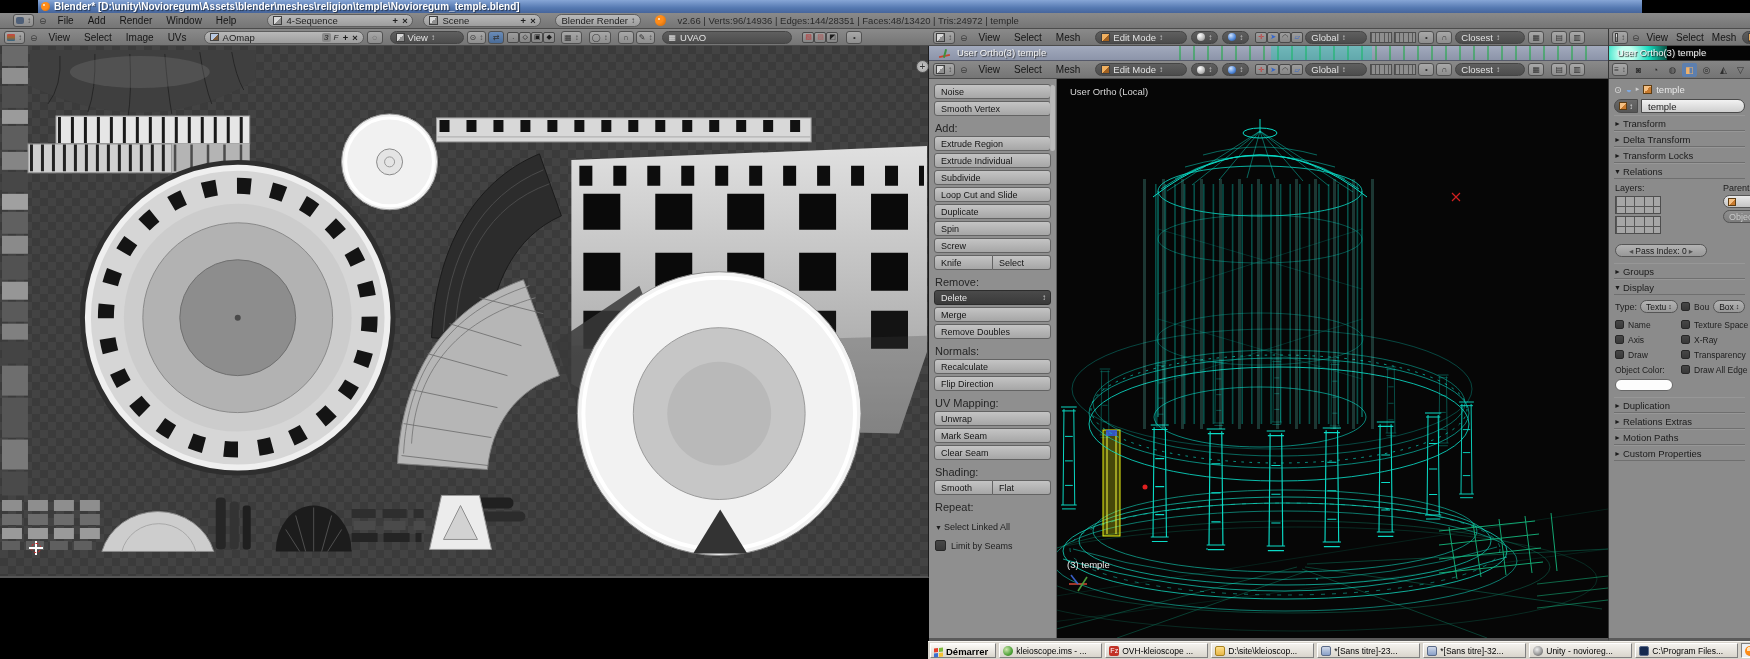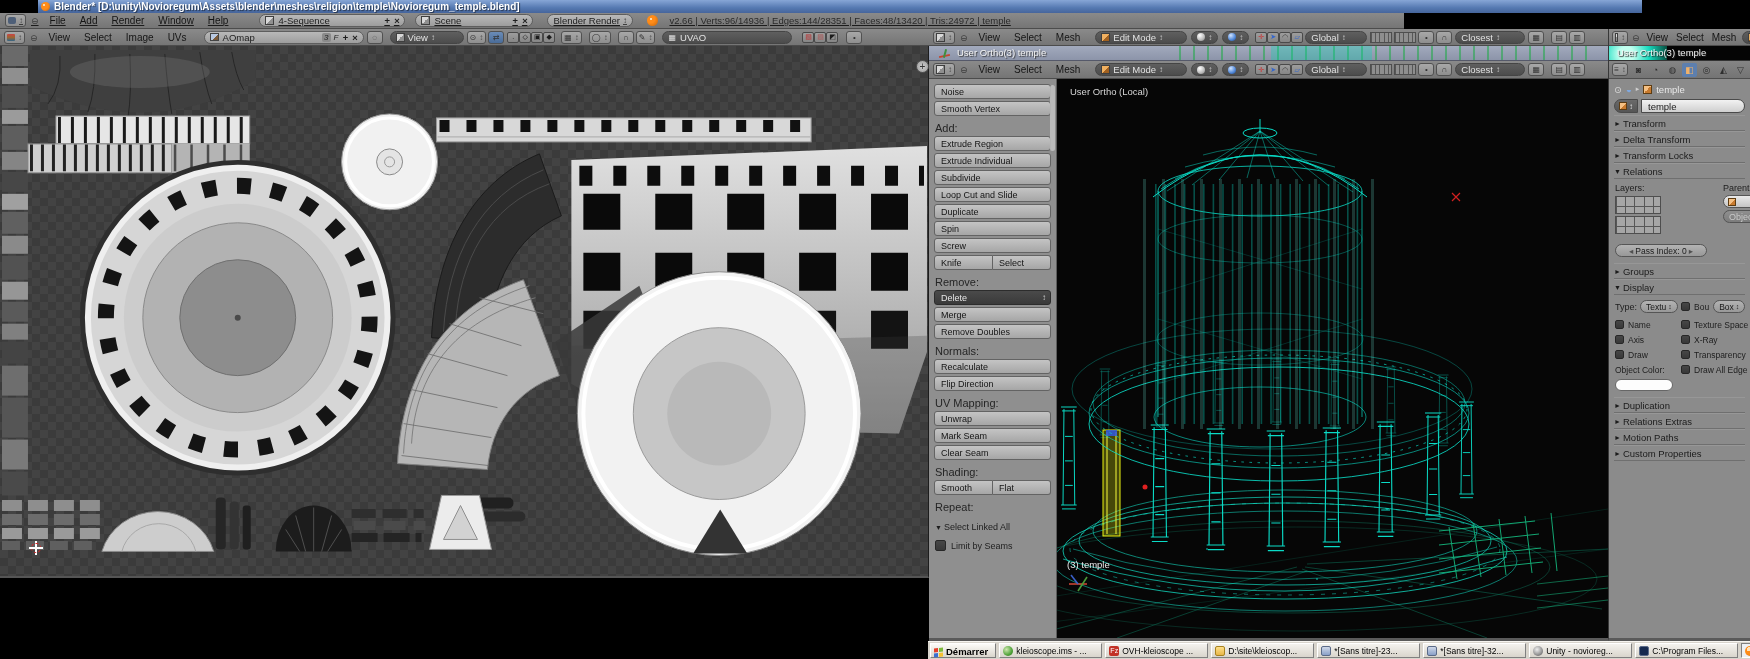--- a/index.html
+++ b/index.html
@@ -167,21 +167,21 @@
 </head>
 <body>
 
 <div id="root">
 
   <div class="titlebar">
     <span class="blogo"></span>
     <span class="titletext">Blender* [D:\unity\Novioregum\Assets\blender\meshes\religion\temple\Novioregum_temple.blend]</span>
   </div>
 
-  <div class="hdr" style="position:absolute;left:0;top:13px;width:1404px;height:16px;padding-left:4px;text-decoration:underline;">
+  <div class="hdr" style="position:absolute;left:0;top:13px;width:1750px;height:16px;padding-left:12px;">
     <span class="hbtn g-ud">
         <i style="width:8px;height:7px;background:#4e5f78;border-radius:2px;"></i>
       </span>
     <span class="g-col" style="margin:0 4px;"></span>
     <span class="menu">File</span>
     <span class="menu">Add</span>
     <span class="menu">Render</span>
     <span class="menu">Window</span>
     <span class="menu">Help</span>
     <span class="dd light" style="margin-left:24px;width:146px;">

